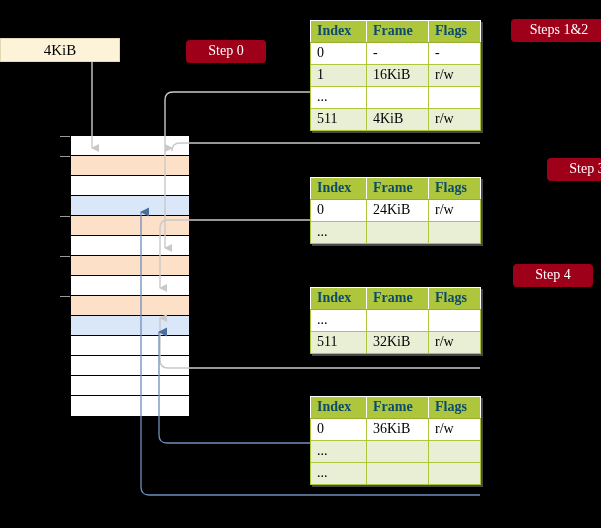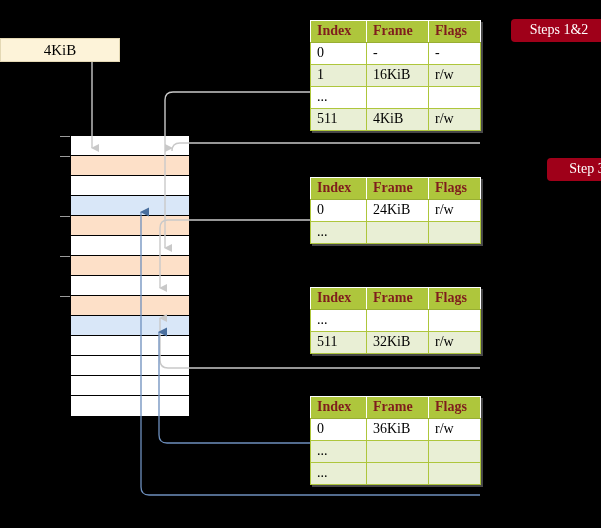--- a/index.html
+++ b/index.html
@@ -41,21 +41,21 @@
   
   .ptable{
     position:absolute;
     border-collapse:collapse;
     background:#ffffff;
     box-shadow:2px 2px 0 rgba(255,255,255,.28);
     table-layout:fixed;
   }
   .ptable th{
     background:#aec63c;
-    color:#7f1d1d;
+    color:#0c4a6e;
     font-weight:bold;
     font-size:14px;
     text-align:left;
     padding:2px 6px 3px 6px;
     border:1px solid #ffffff;
     border-bottom:1px solid #98ae33;
   }
   .ptable td{
     font-size:14px;
     padding:2px 6px 3px 6px;
@@ -98,25 +98,31 @@
 </style>
 </head>
 <body>
 
 <div class="canvas">
 
   <div class="srcbox" style="left:0px;top:38px;width:120px;height:24px;">
     <span>4KiB</span>
   </div>
 
+  <div class="badge" style="left:186px;top:40px;width:62px;">
+    <span>Step 0</span>
+  </div>
   <div class="badge" style="left:511px;top:19px;width:78px;">
     <span>Steps 1&amp;2</span>
   </div>
   <div class="badge" style="left:547px;top:158px;width:62px;">
     <span>Step 3</span>
+  </div>
+  <div class="badge" style="left:513px;top:264px;width:62px;">
+    <span>Step 4</span>
   </div>
 
   <div class="memcol" id="memcol">
       <div class="memrow" style="top: 0px;">
         <span class="tick" style="top: 0px;"></span>
       </div>
       <div class="memrow orange" style="top: 20px;">
         <span class="tick" style="top: 0px;"></span>
       </div>
       <div class="memrow" style="top: 40px;"></div>

